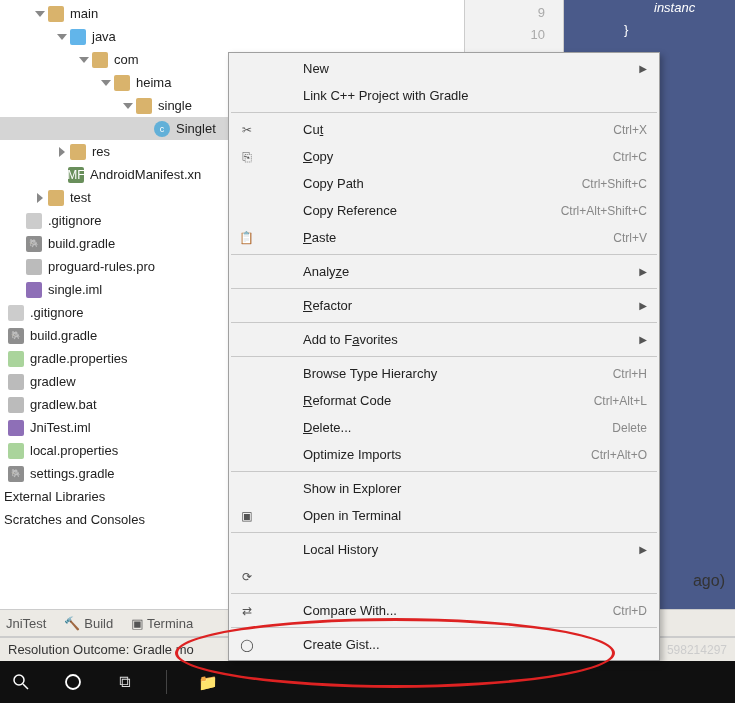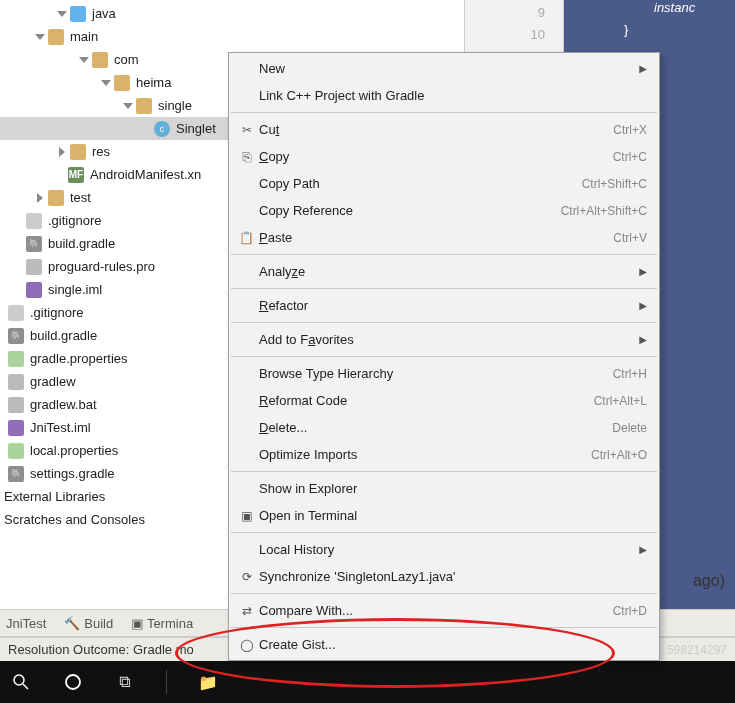--- a/index.html
+++ b/index.html
@@ -11,67 +11,67 @@
 .tree-row.selected { background:#d5d5d5; }
 .indent { display:inline-block; height:1px; }
 .chevron { width:12px; height:12px; margin-right:2px; position:relative; }
 .chevron::before { content:""; position:absolute; border-style:solid; }
 .chevron.right::before { border-width:5px 0 5px 6px; border-color:transparent transparent transparent #888; top:1px; left:3px; }
 .chevron.down::before { border-width:6px 5px 0 5px; border-color:#888 transparent transparent transparent; top:3px; left:1px; }
 .icon { width:16px; height:16px; margin-right:6px; display:inline-flex; align-items:center; justify-content:center; font-size:11px; border-radius:2px; }
 .icon.folder { background:#d9b36c; }
 .icon.folder-bright { background:#62b5ea; }
 .icon.file-gradle { background:#8e8e8e; color:#fff; font-size:8px; }
-.icon.file-xml { background:#698f5b; color:#fff; font-size:10px;font-weight:bold; }
+.icon.file-xml { background:#698f5b; color:#fff; font-size:12px; }
 .icon.file-txt { background:#bbb; }
 .icon.file-java { background:#62b0d8; color:#fff; border-radius:8px; font-size:9px; }
 .icon.file-iml { background:#8e6fb7; }
 .icon.file-prop { background:#aad49c; }
 .icon.git { background:#ccc; }
 .gutter { width:100px; background:#f2f2f2; border-right:1px solid #cccccc; border-left:1px solid #cccccc; text-align:right; padding-right:18px; font-family:Consolas,monospace; font-size:14px; color:#aaa; line-height:22px; padding-top:2px; }
 .code-area { flex:1; background:#4a5a8a; color:#fff; font-family:Consolas,monospace; font-size:15px; font-style:italic; position:relative; }
 .code-line { height:22px; padding-left:90px; white-space:nowrap; }
 .code-brace { padding-left:60px; font-style:normal; }
 .code-turn { position:absolute; top:60px; left:8px; font-style:normal; }
 .code-turn .kw { color:#d08b5a; }
 .tabs-bar { height:28px; background:#eceae5; border-top:1px solid #ccc; border-bottom:1px solid #ccc; display:flex; align-items:center; gap:18px; padding-left:6px; font-size:12px; color:#555; }
 .status-bar { height:24px; background:#eceae5; border-top:1px solid #ccc; display:flex; align-items:center; padding:0 8px; font-size:12px; color:#333; justify-content:space-between; }
 .task-bar { height:42px; background:#101010; display:flex; align-items:center; padding-left:10px; gap:30px; color:#fff; }
 .task-icon { width:22px; height:22px; display:flex; align-items:center; justify-content:center; font-size:16px; color:#ddd; }
 .task-sep { width:1px; height:24px; background:#444; }
 .context-menu { position:absolute; left:228px; top:52px; width:432px; background:#f2f2f2; border:1px solid #a0a0a0; box-shadow:3px 3px 6px rgba(0,0,0,0.25); z-index:10; padding:2px 0; }
-.menu-item { display:flex; align-items:center; height:27px; padding:0 12px 0 6px; }
+.menu-item { display:flex; align-items:center; height:27px; padding:0 12px 0 6px;gap:44px; }
 .menu-icon { width:24px; height:16px; display:flex; align-items:center; justify-content:center; font-size:12px; color:#555; }
 .menu-label { flex:1; color:#222; }
 .menu-shortcut { color:#888; font-size:12px; }
 .menu-arrow { width:10px; text-align:right; color:#555; font-size:10px; }
 .menu-sep { height:1px; background:#c8c8c8; margin:3px 2px; }
 .underline { text-decoration:underline; }
 .red-ellipse { position:absolute; left:175px; top:618px; width:440px; height:70px; border:3px solid #d22; border-radius:50%; z-index:20; pointer-events:none; }
 .watermark { position:absolute; right:8px; bottom:46px; font-size:12px; color:#ccc; z-index:5; }
 .bottom-time { position:absolute; right:10px; top:572px; color:#333; font-size:16px; }
 svg { display:block; }
 </style>
 </head>
 <body>
 
 <div class="root">
  <div class="main-area">
   <div class="project-tree">
    <div class="tree-row">
+          <span class="indent" style="width:30px"></span>
+          <span class="chevron down"></span>
+          <span class="icon folder"></span>
+          <span>main</span>
+        </div>
+   <div class="tree-row">
           <span class="indent" style="width:52px"></span>
           <span class="chevron down"></span>
           <span class="icon folder-bright"></span>
           <span>java</span>
-        </div>
-   <div class="tree-row">
-          <span class="indent" style="width:30px"></span>
-          <span class="chevron down"></span>
-          <span class="icon folder"></span>
-          <span>main</span>
         </div>
    <div class="tree-row">
           <span class="indent" style="width:74px"></span>
           <span class="chevron down"></span>
           <span class="icon folder"></span>
           <span>com</span>
         </div>
    <div class="tree-row">
           <span class="indent" style="width:96px"></span>
           <span class="chevron down"></span>
@@ -296,21 +296,20 @@
       <span class="menu-label">Open in Terminal</span>
     </div>
  <div class="menu-sep"></div>
  <div class="menu-item">
       <span class="menu-icon"></span>
       <span class="menu-label">Local History</span>
       <span class="menu-arrow">▶</span>
     </div>
  <div class="menu-item">
       <span class="menu-icon">⟳</span>
-      <span class="menu-label">Synchronize 'SingletonLazy1.java'</span>
     </div>
  <div class="menu-sep"></div>
  <div class="menu-item">
       <span class="menu-icon">⇄</span>
       <span class="menu-label">Compare With...</span>
       <span class="menu-shortcut">Ctrl+D</span>
     </div>
  <div class="menu-sep"></div>
  <div class="menu-item">
       <span class="menu-icon">◯</span>

